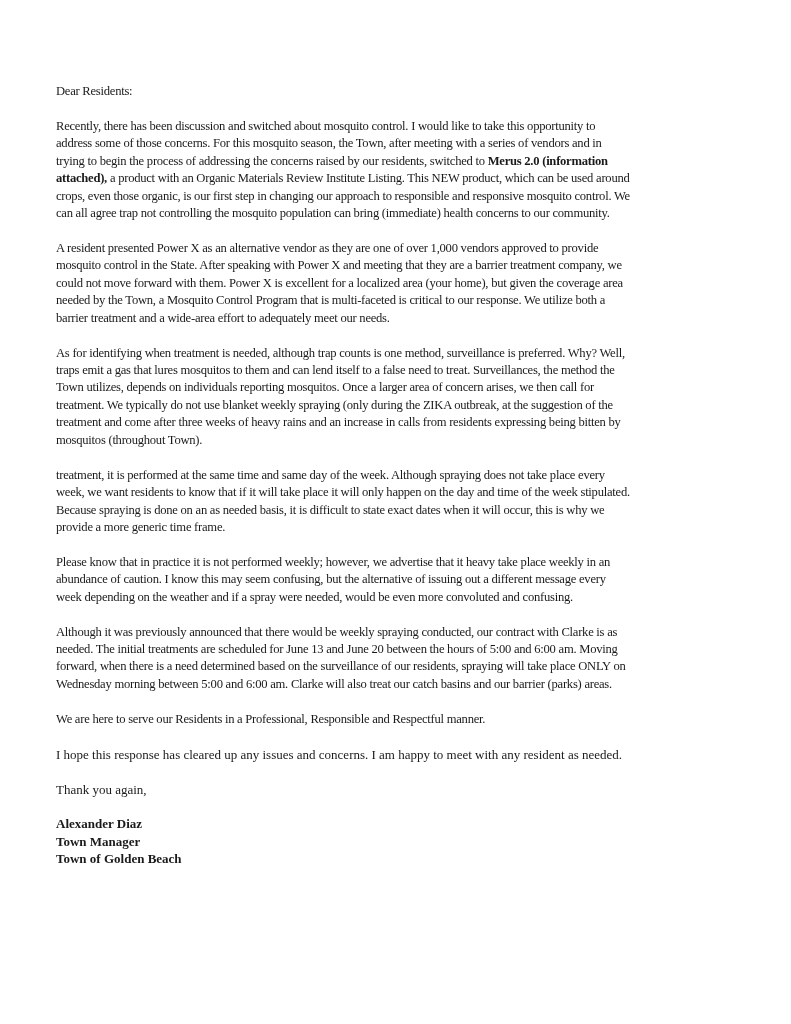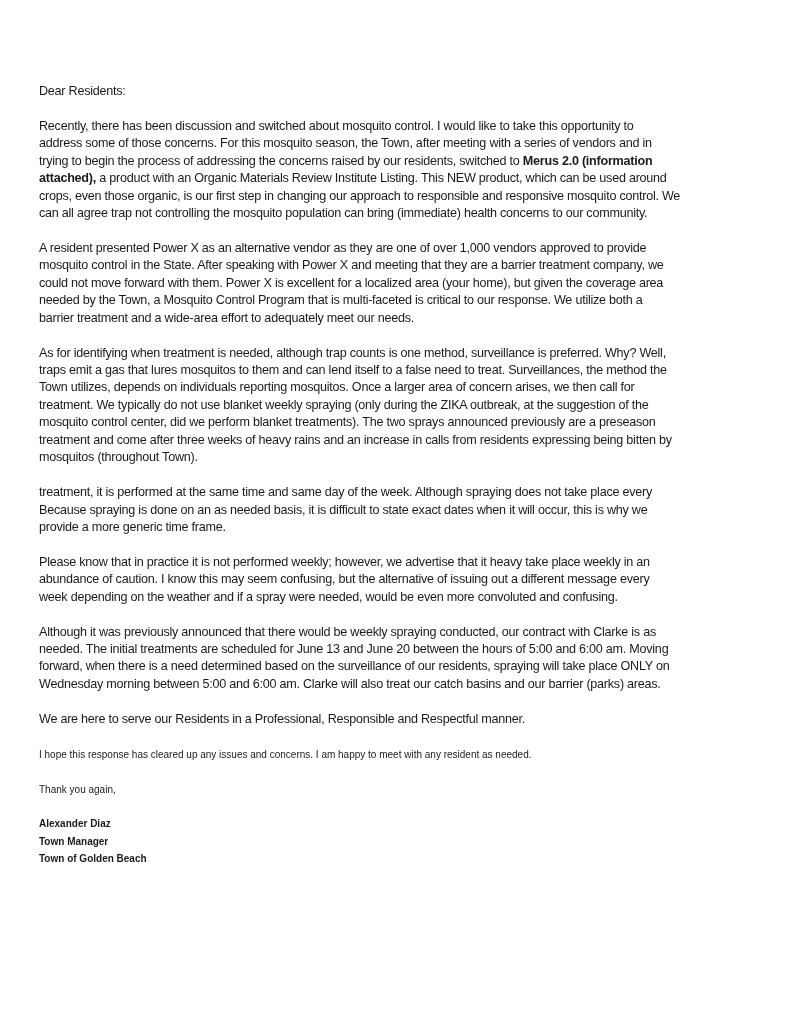--- a/index.html
+++ b/index.html
@@ -1,26 +1,26 @@
 <!DOCTYPE html>
 <html><head>
 <meta charset="utf-8">
 <style>
   html, body { margin: 0; padding: 0; background: #ffffff; }
   body { width: 791px; height: 1024px; position: relative; overflow: hidden; }
   .page {
-    position: absolute; left: 39px; top: 83px; width: 700px;
-    font-family: Liberation Sans, sans-serif;
+    position: absolute; left: 56px; top: 83px; width: 700px;
+    font-family: Liberation Serif, serif;
     font-size: 12.6px; line-height: 17.45px; color: #1a1a1a;
     letter-spacing: -0.25px;
   }
   .line { white-space: nowrap; height: 17.45px; }
   .blank { height: 17.45px; }
   .bold { font-weight: bold; }
-  .wide { letter-spacing: 0px; font-size: 10px; }
+  .wide { letter-spacing: 0px; font-size: 13px; }
 </style>
 </head>
 <body>
 
 <div class="page">
   <div class="line">Dear Residents:</div>
   <div class="blank"></div>
   <div id="paragraphs">
       <div>
         <div class="line"><span>Recently, there has been discussion and switched about mosquito control.  I would like to take this opportunity to</span></div>
@@ -37,27 +37,27 @@
         <div class="line"><span>could not move forward with them. Power X is excellent for a localized area (your home), but given the coverage area</span></div>
         <div class="line"><span>needed by the Town, a Mosquito Control Program that is multi-faceted is critical to our response. We utilize both a</span></div>
         <div class="line"><span>barrier treatment and a wide-area effort to adequately meet our needs.</span></div>
       </div>
       <div class="blank"></div>
       <div>
         <div class="line"><span>As for identifying when treatment is needed, although trap counts is one method, surveillance is preferred. Why? Well,</span></div>
         <div class="line"><span>traps emit a gas that lures mosquitos to them and can lend itself to a false need to treat. Surveillances, the method the</span></div>
         <div class="line"><span>Town utilizes, depends on individuals reporting mosquitos. Once a larger area of concern arises, we then call for</span></div>
         <div class="line"><span>treatment. We typically do not use blanket weekly spraying (only during the ZIKA outbreak, at the suggestion of the</span></div>
-        <div class="line"><span>mosquito control center, did we perform blanket treatments). The two sprays announced previously are a preseason</span></div>
         <div class="line"><span>treatment and come after three weeks of heavy rains and an increase in calls from residents expressing being bitten by</span></div>
         <div class="line"><span>mosquitos (throughout Town).</span></div>
       </div>
       <div class="blank"></div>
       <div>
         <div class="line"><span>treatment, it is performed at the same time and same day of the week.  Although spraying does not take place every</span></div>
+        <div class="line"><span>week, we want residents to know that if it will take place it will only happen on the day and time of the week stipulated.</span></div>
         <div class="line"><span>Because spraying is done on an as needed basis, it is difficult to state exact dates when it will occur, this is why we</span></div>
         <div class="line"><span>provide a more generic time frame.</span></div>
       </div>
       <div class="blank"></div>
       <div>
         <div class="line"><span>Please know that in practice it is not performed weekly; however, we advertise that it heavy take place weekly in an</span></div>
         <div class="line"><span>abundance of caution.  I know this may seem confusing, but the alternative of issuing out a different message every</span></div>
         <div class="line"><span>week depending on the weather and if a spray were needed, would be even more convoluted and confusing.</span></div>
       </div>
       <div class="blank"></div>

